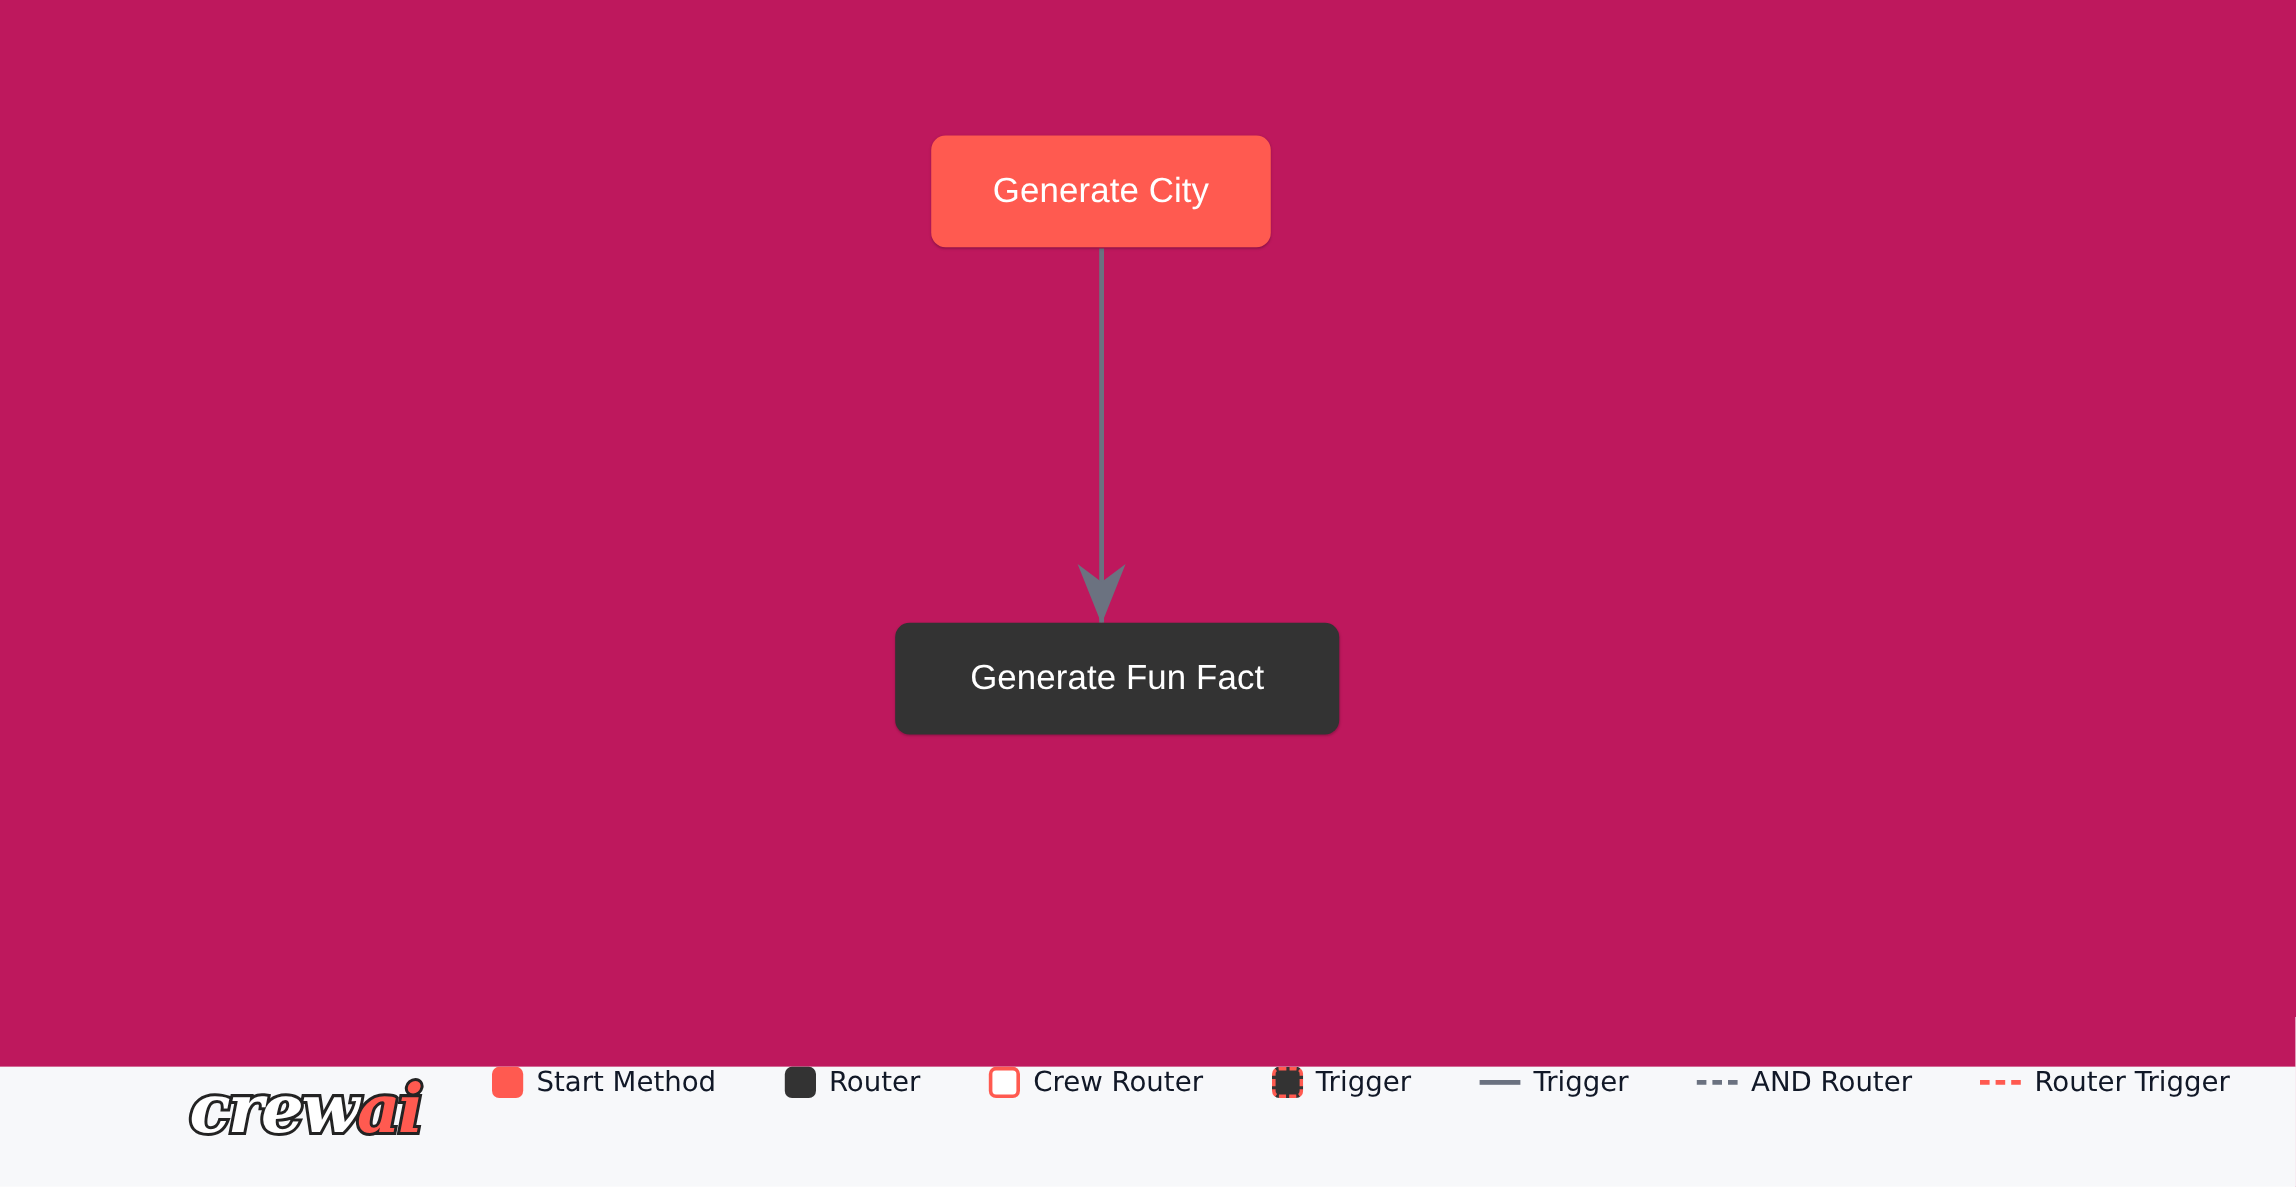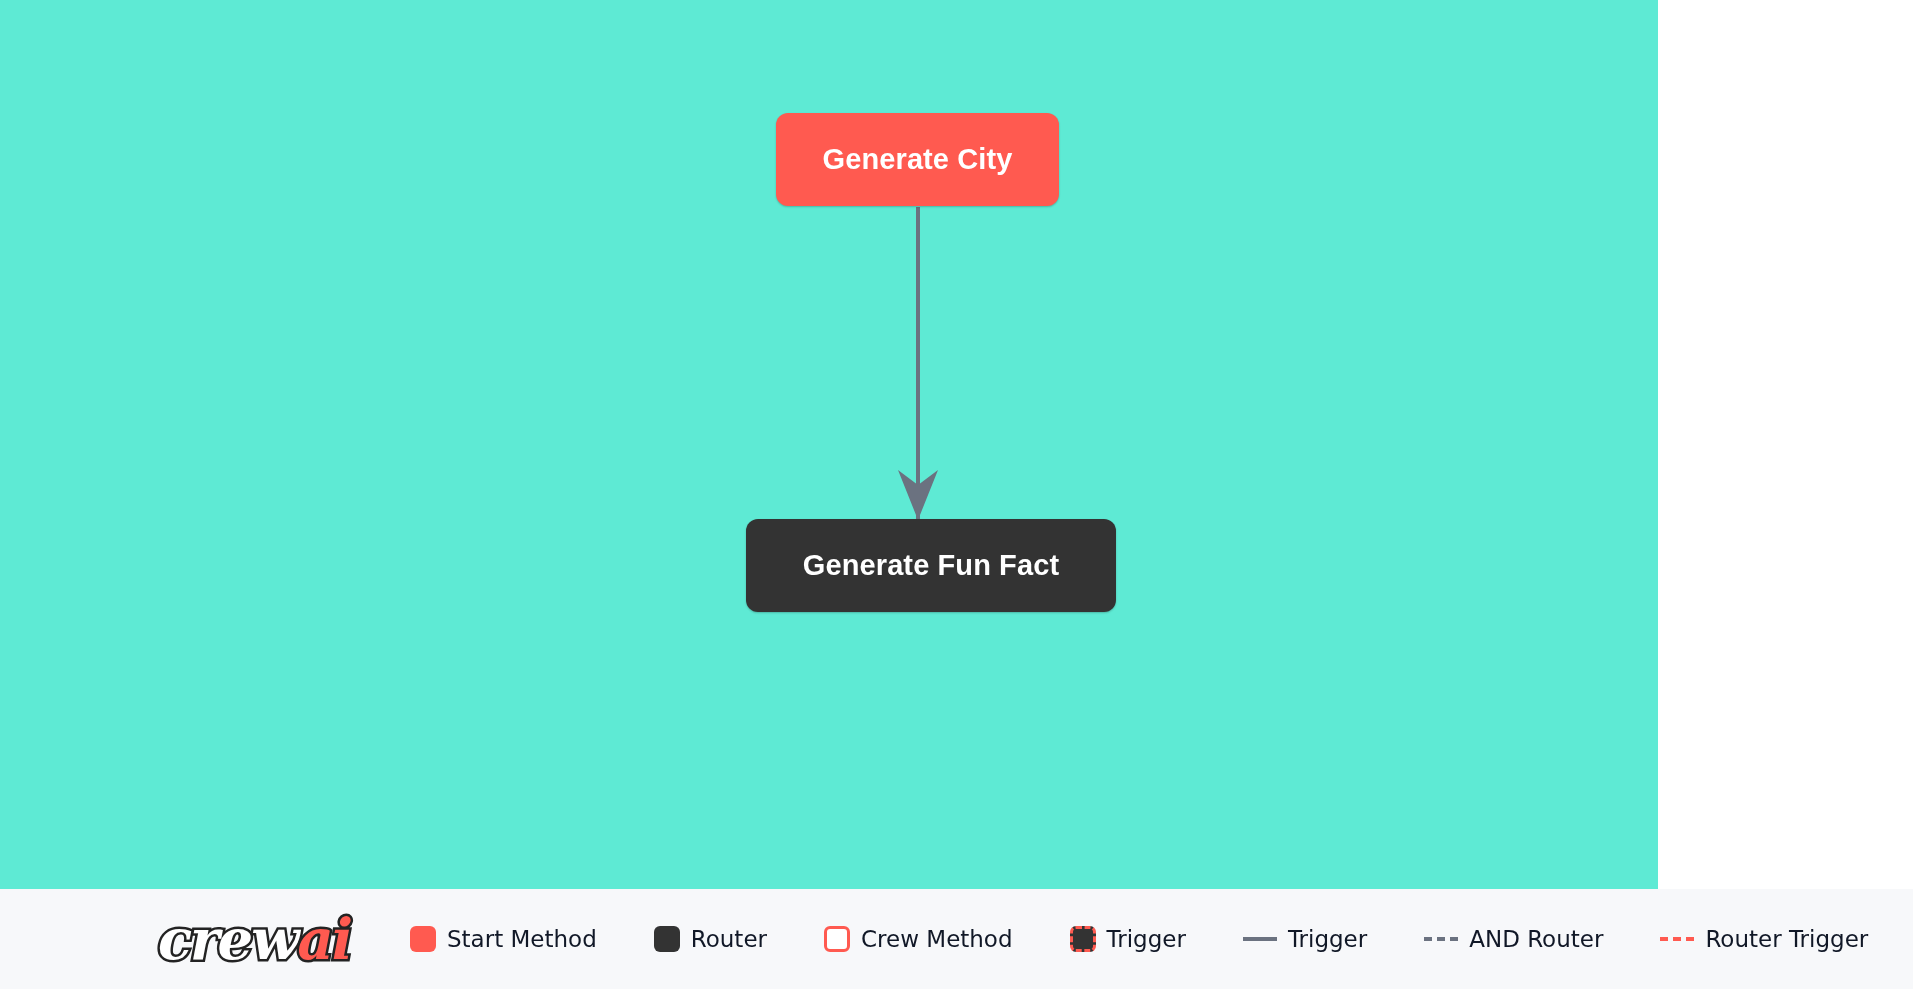--- a/index.html
+++ b/index.html
@@ -19,25 +19,24 @@
     width: 1913px;
     height: 989px;
     background: #ffffff;
   }
 
   
   #flow-canvas {
     position: absolute;
     left: 0;
     top: 0;
-    width: 1658px;
+    width: 1913px;
     height: 889px;
-    background: #5eead4;
+    background: #be185d;
     overflow: hidden;
-    font-weight: bold;
   }
 
   #edge-layer {
     position: absolute;
     left: 0;
     top: 0;
     width: 1913px;
     height: 889px;
     pointer-events: none;
   }
@@ -69,21 +68,21 @@
 
   
   #legend-bar {
     position: absolute;
     left: 0;
     top: 889px;
     width: 1913px;
     height: 100px;
     background: #F7F8FA;
     display: flex;
-    align-items: center;
+    align-items: flex-start;
     padding-left: 158px;
   }
 
   #legend-logo {
     position: relative;
     width: 222px;
     height: 70px;
     margin-right: 30px;
     flex: 0 0 auto;
     display: flex;
@@ -193,21 +192,21 @@
         <span class="legend-label">Start Method</span>
       </div>
 
       <div class="legend-item">
         <span class="swatch swatch-method"></span>
         <span class="legend-label">Router</span>
       </div>
 
       <div class="legend-item">
         <span class="swatch swatch-crew"></span>
-        <span class="legend-label">Crew Method</span>
+        <span class="legend-label">Crew Router</span>
       </div>
 
       <div class="legend-item">
         <span class="swatch swatch-router"></span>
         <span class="legend-label">Trigger</span>
       </div>
 
       <div class="legend-item">
         <span class="line-swatch line-trigger"></span>
         <span class="legend-label">Trigger</span>

